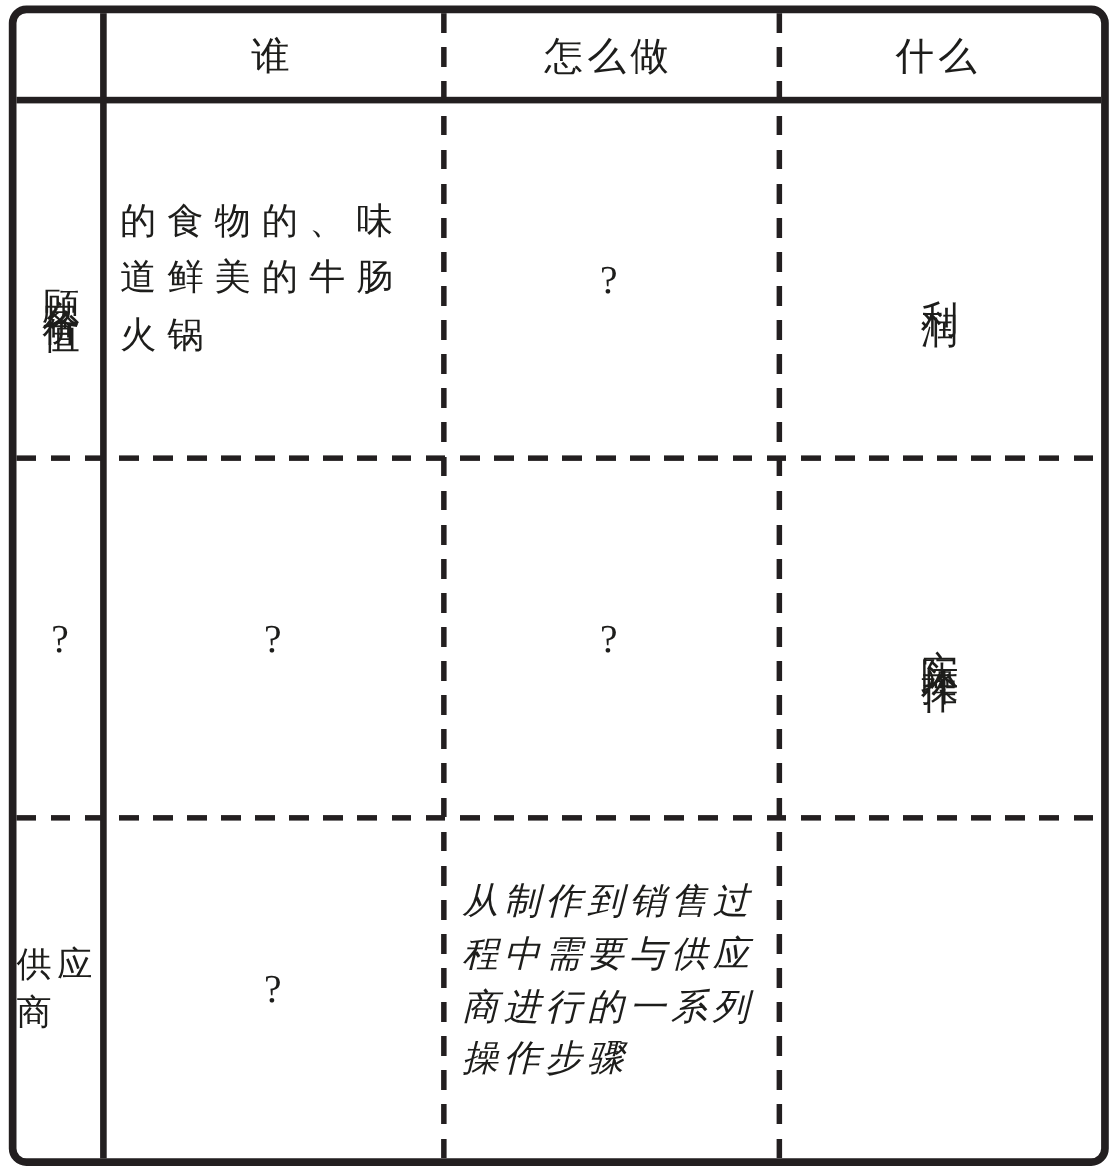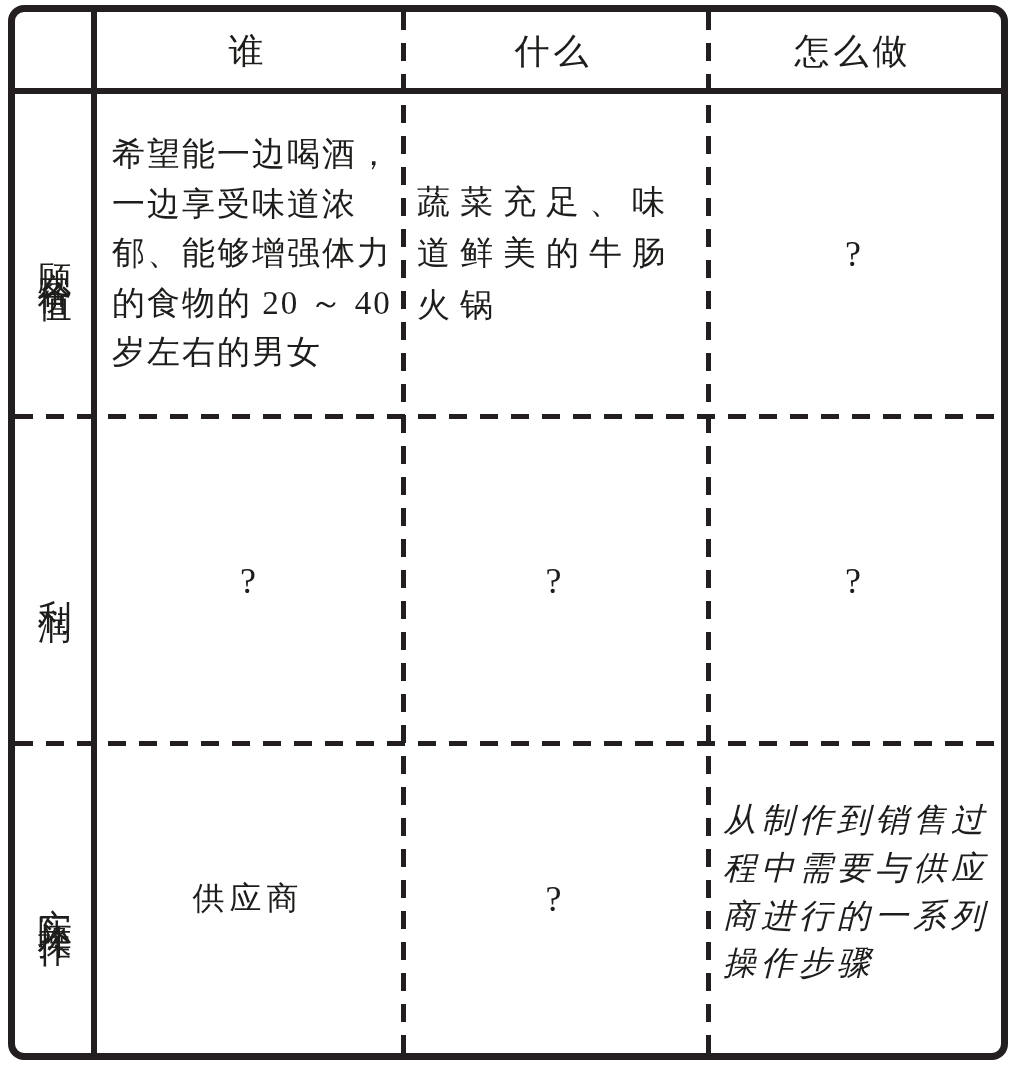--- a/index.html
+++ b/index.html
@@ -128,38 +128,31 @@
 
       <div class="grid">
 
         <div class="cell">
           <span></span>
         </div>
         <div class="cell col-head">
           <span>谁</span>
         </div>
         <div class="cell col-head">
-          <span>什么</span>
+          <span>怎么做</span>
         </div>
         <div class="cell col-head">
-          <span>怎么做</span>
+          <span>什么</span>
         </div>
 
         <div class="cell row-head">
           <span>顾客价值</span>
         </div>
-        <div class="cell who-cell">
-          <div class="txt">希望能一边喝酒，
-一边享受味道浓
-郁、能够增强体力
-的食物的 20 ～ 40
-岁左右的男女</div>
-        </div>
         <div class="cell what-cell">
-          <div class="txt">蔬菜充足、味
+          <div class="txt">的食物的、味
 道鲜美的牛肠
 火锅</div>
         </div>
         <div class="cell">
           <span class="qmark">?</span>
         </div>
 
         <div class="cell row-head">
           <span>利润</span>
         </div>

